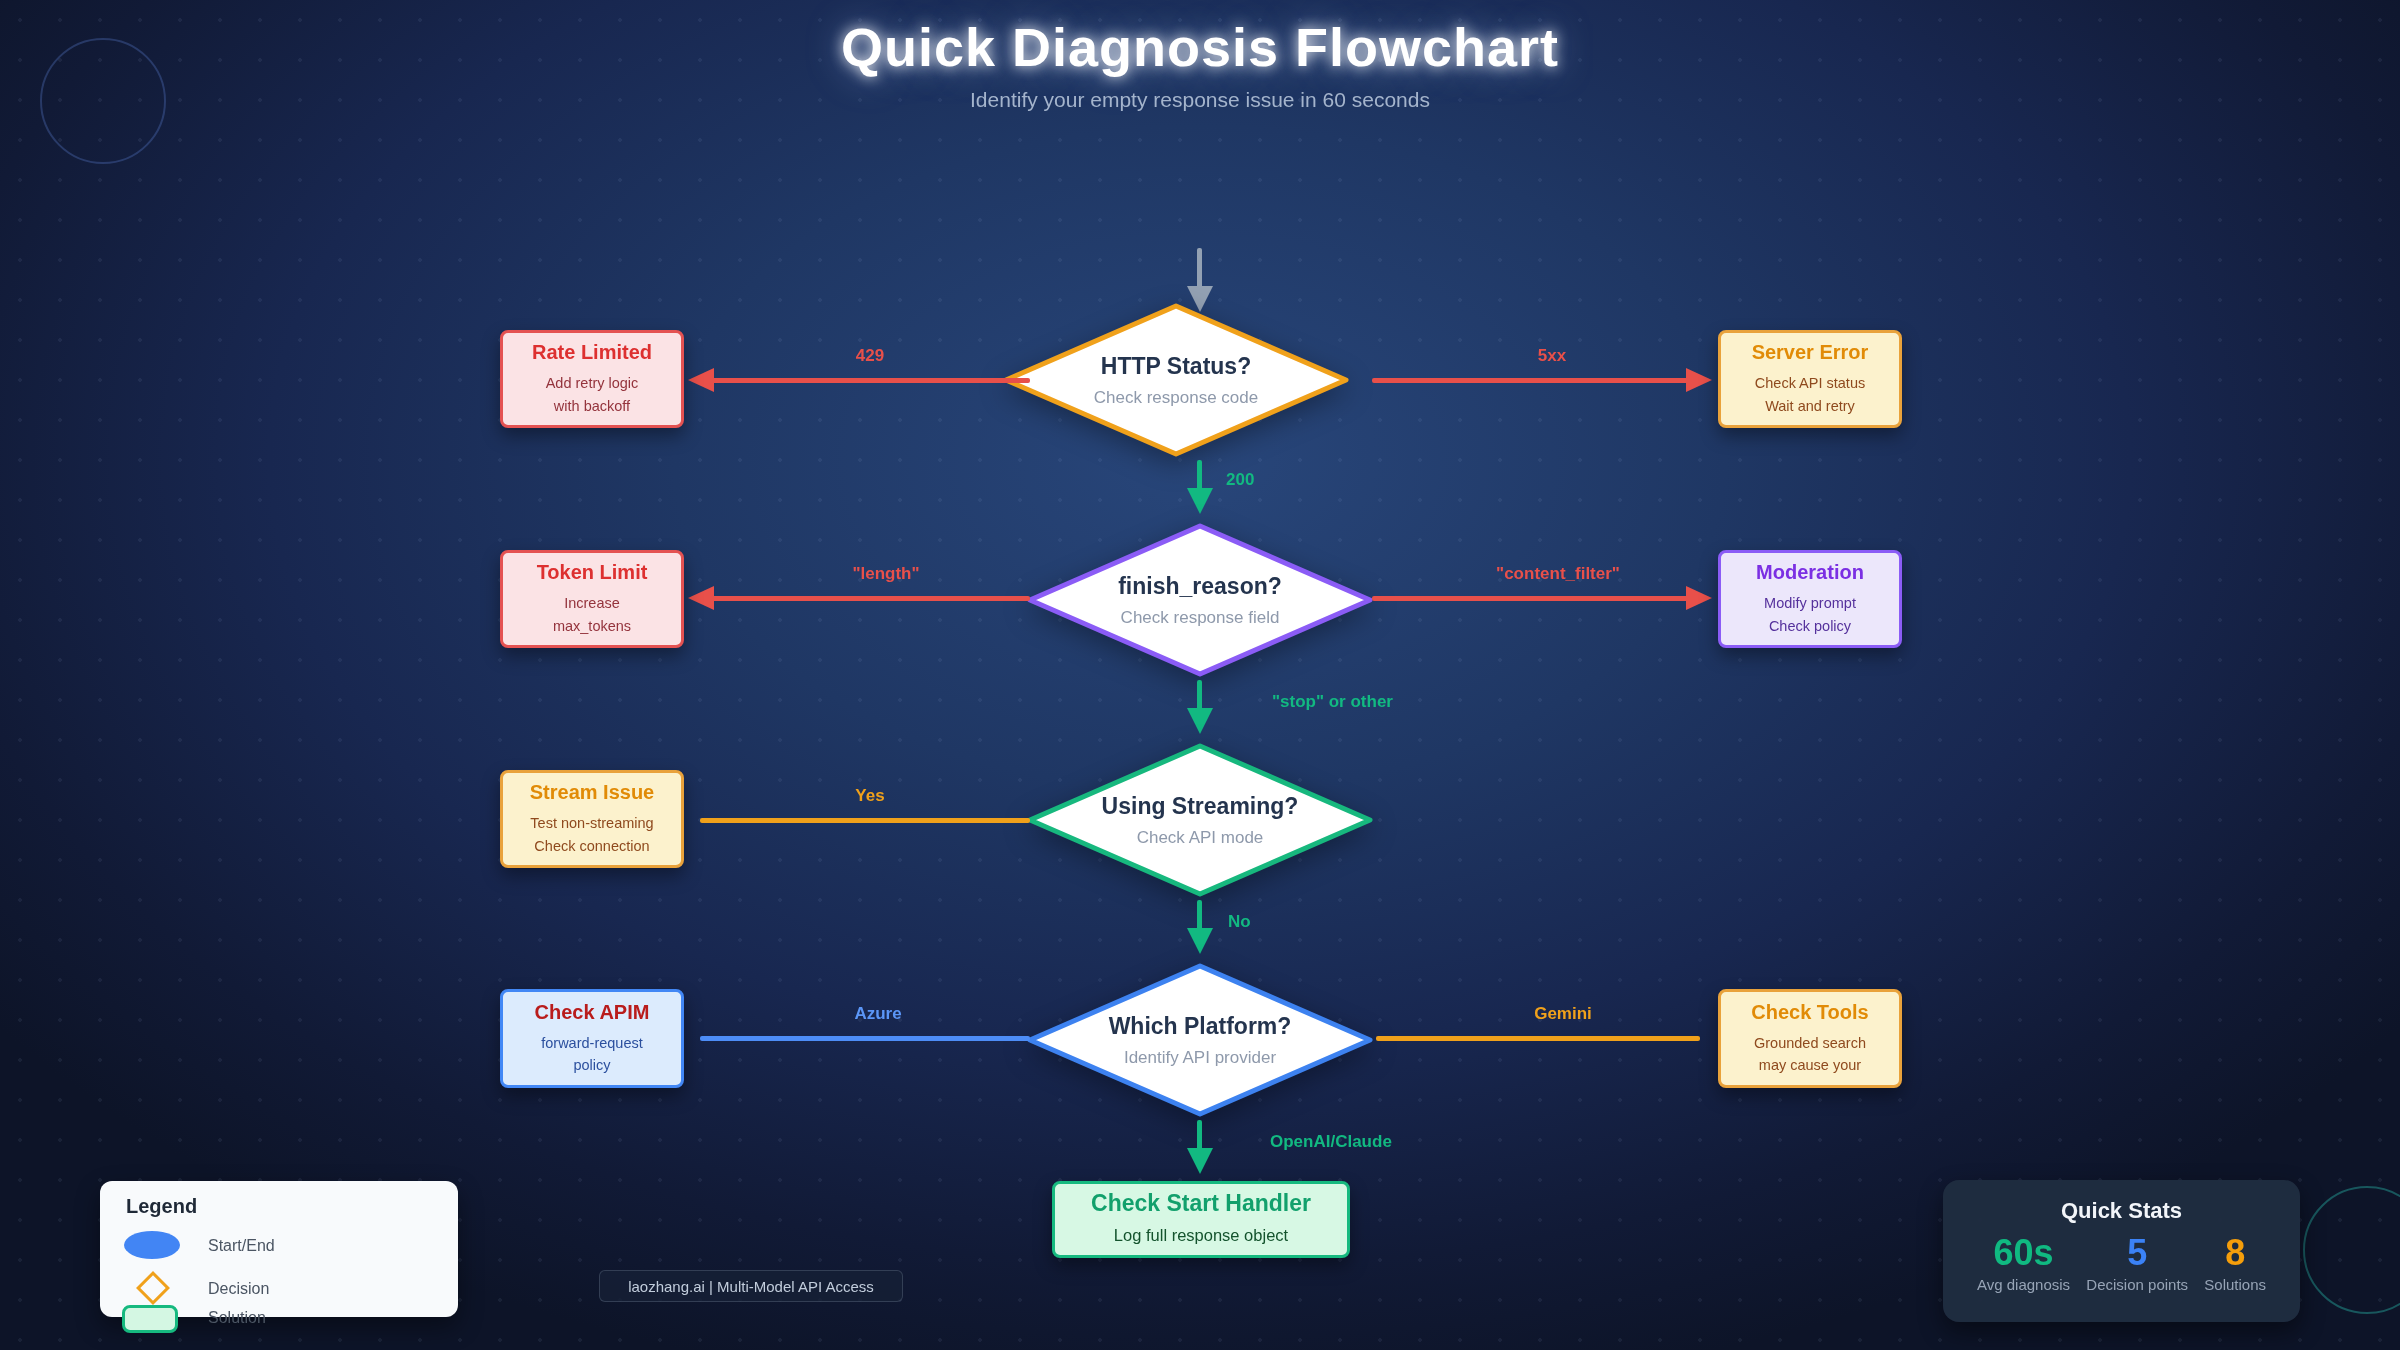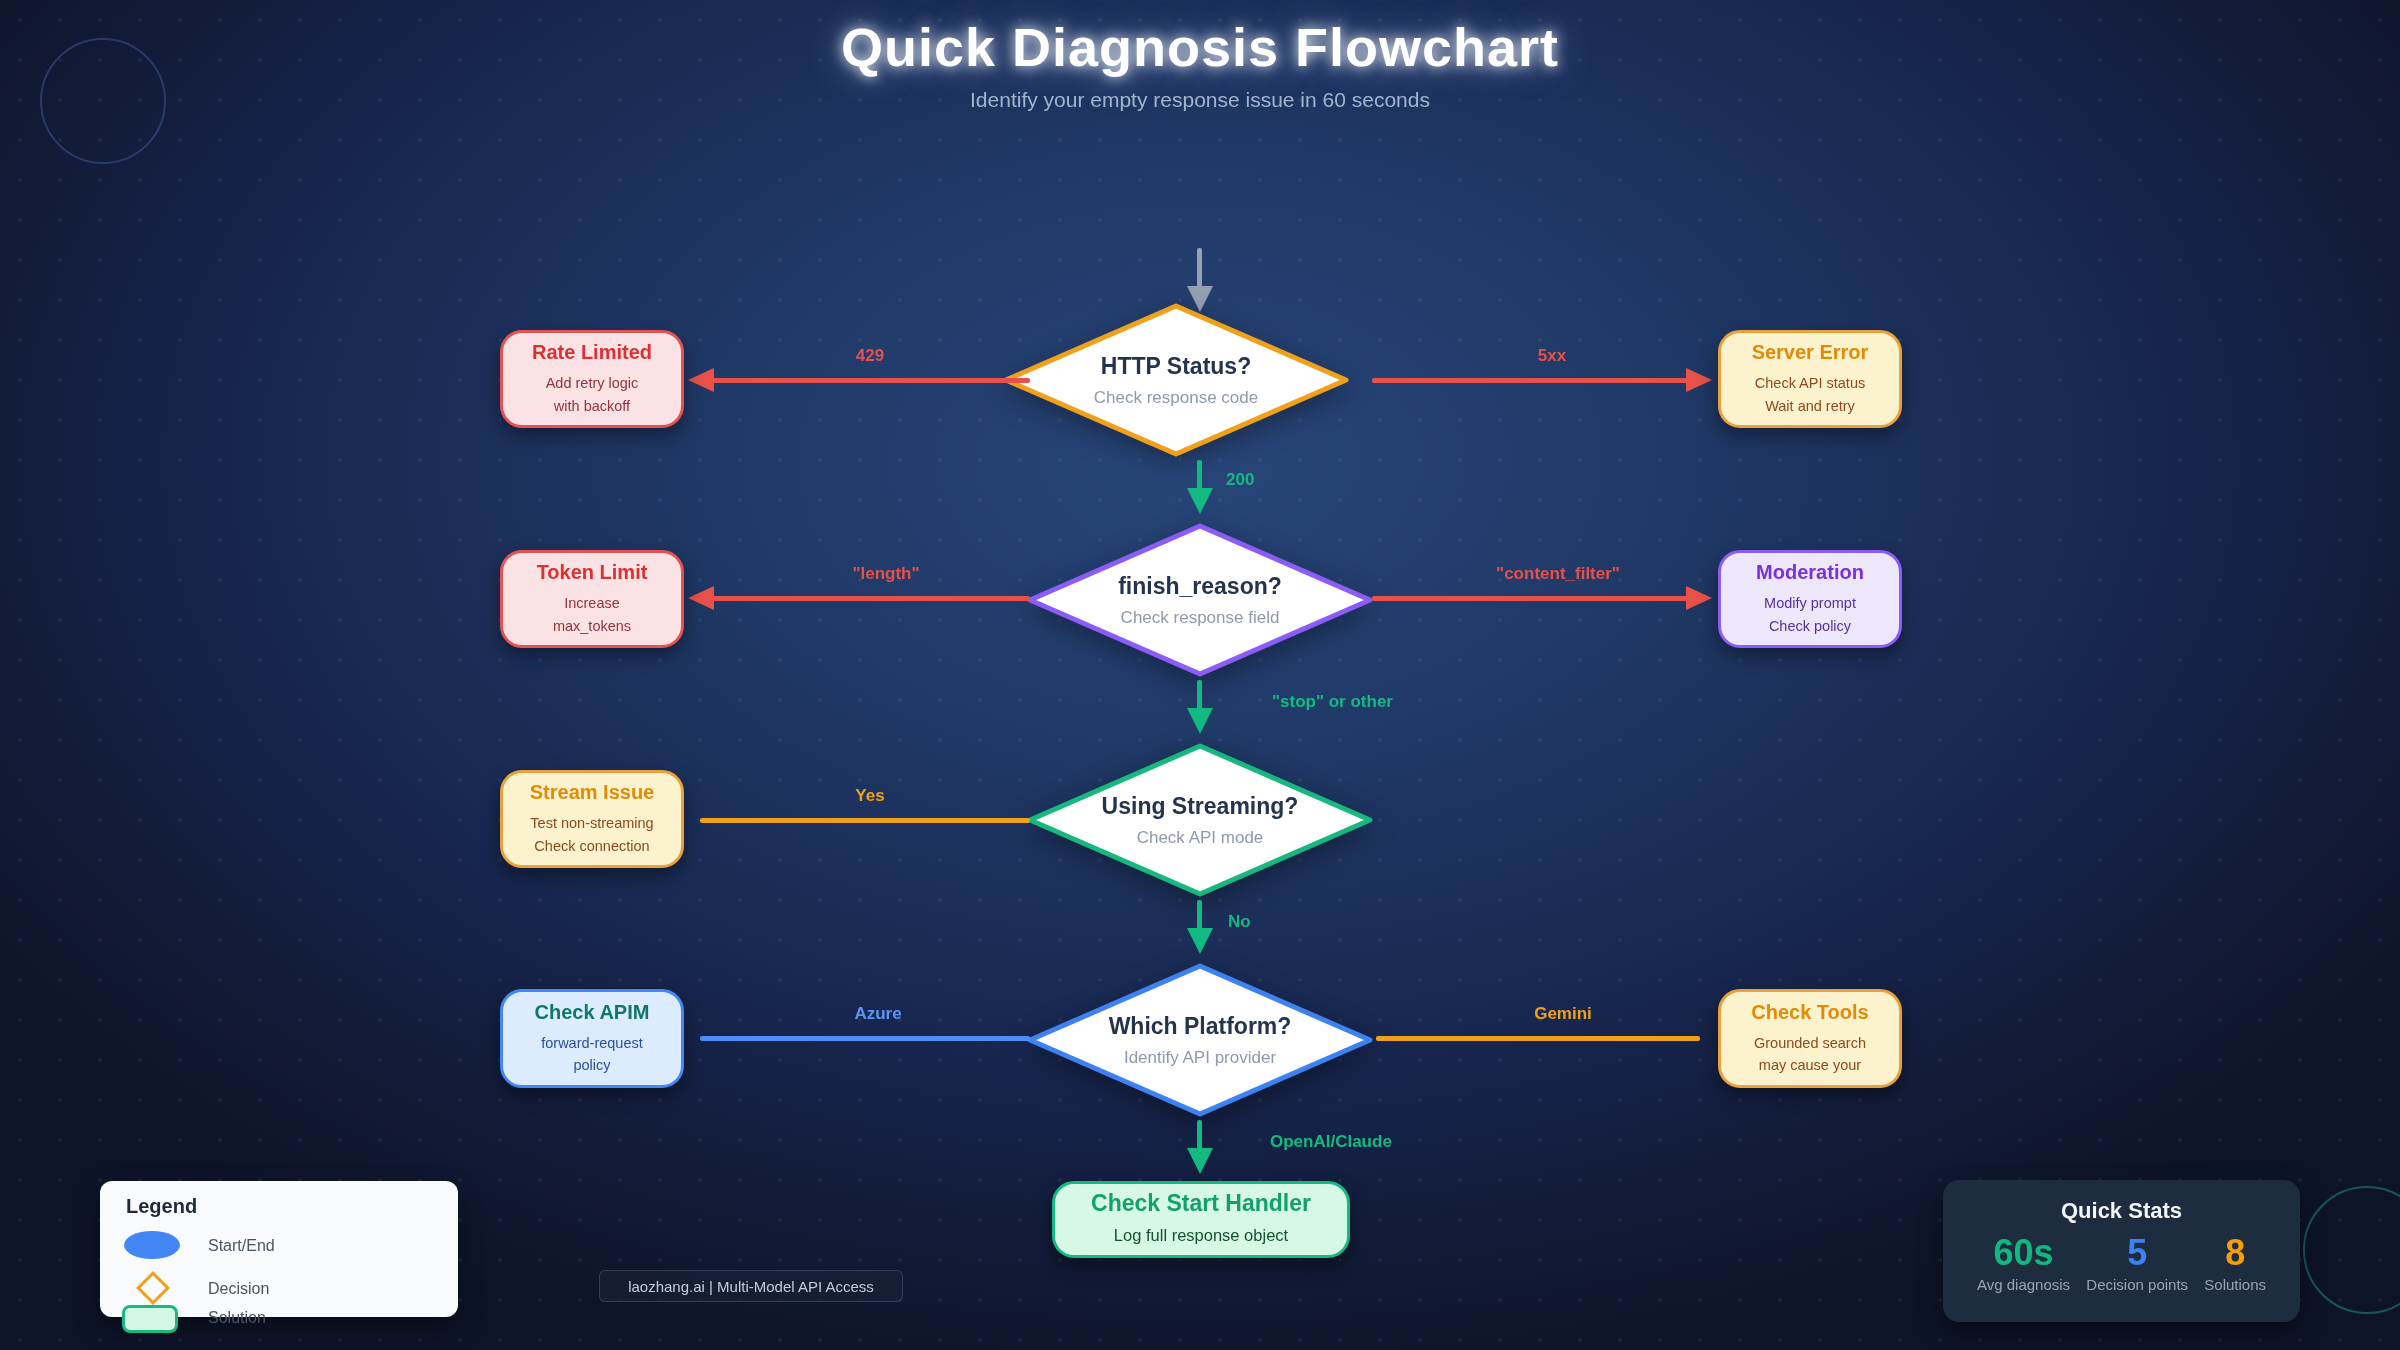--- a/index.html
+++ b/index.html
@@ -30,36 +30,36 @@
     box-shadow:0 10px 26px rgba(0,0,0,0.45);}
   .start-node span{color:#fff;font-weight:bold;font-size:25px;letter-spacing:2px;}
 
   .diamond{position:absolute;width:352px;height:156px;}
   .diamond svg{position:absolute;inset:0;width:100%;height:100%;overflow:visible;
     filter:drop-shadow(0 8px 14px rgba(0,0,0,0.35));}
   .d-text{position:absolute;inset:0;display:flex;flex-direction:column;align-items:center;justify-content:center;}
   .d-title{font-size:23px;font-weight:bold;color:#24344e;}
   .d-sub{font-size:17px;color:#8e99ab;margin-top:8px;}
 
-  .sol-box{position:absolute;border-radius:22px;border:3px solid;text-align:center;
+  .sol-box{position:absolute;border-radius:8px;border:3px solid;text-align:center;
     box-shadow:0 8px 18px rgba(0,0,0,0.38);box-sizing:border-box;
     display:flex;flex-direction:column;align-items:center;justify-content:center;}
   .sol-title{font-size:20px;font-weight:bold;margin-bottom:8px;}
   .sol-line{font-size:14.5px;line-height:1.55;}
   .box-red{background:#fbe3e5;border-color:#e45252;}
   .box-red .sol-title{color:#dd3030;}
   .box-red .sol-line{color:#94333c;}
   .box-yellow{background:#fcf2cd;border-color:#e9a23b;}
   .box-yellow .sol-title{color:#e18b07;}
   .box-yellow .sol-line{color:#8f4a1e;}
   .box-purple{background:#ece7fb;border-color:#8b5cf6;}
   .box-purple .sol-title{color:#7b2fe3;}
   .box-purple .sol-line{color:#55319c;}
   .box-blue{background:#dcebfd;border-color:#4287f5;}
-  .box-blue .sol-title{color:#0f766e;}
+  .box-blue .sol-title{color:#b91c1c;}
   .box-blue .sol-line{color:#2b4f9e;}
   .box-green{background:#d7f8e4;border-color:#16b97f;}
   .box-green .sol-title{color:#12a06c;}
   .box-green .sol-line{color:#14532d;}
   .handler .sol-title{font-size:23px;margin-bottom:6px;}
   .handler .sol-line{font-size:16.5px;}
 
   .hline{position:absolute;height:5px;border-radius:2px;}
   .vline{position:absolute;width:5px;border-radius:2px;}
   .tri{position:absolute;width:0;height:0;}

